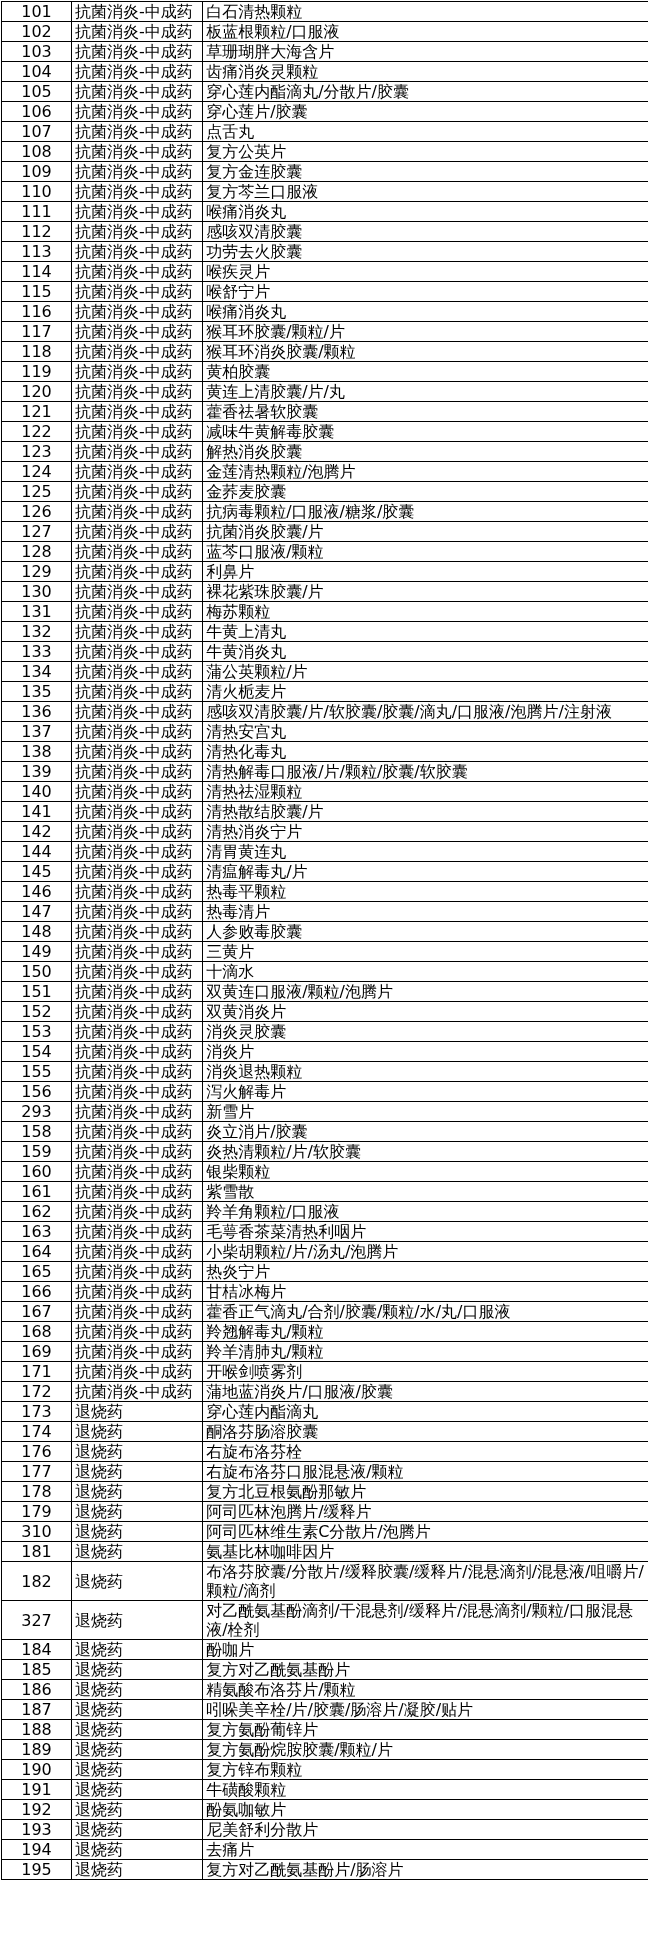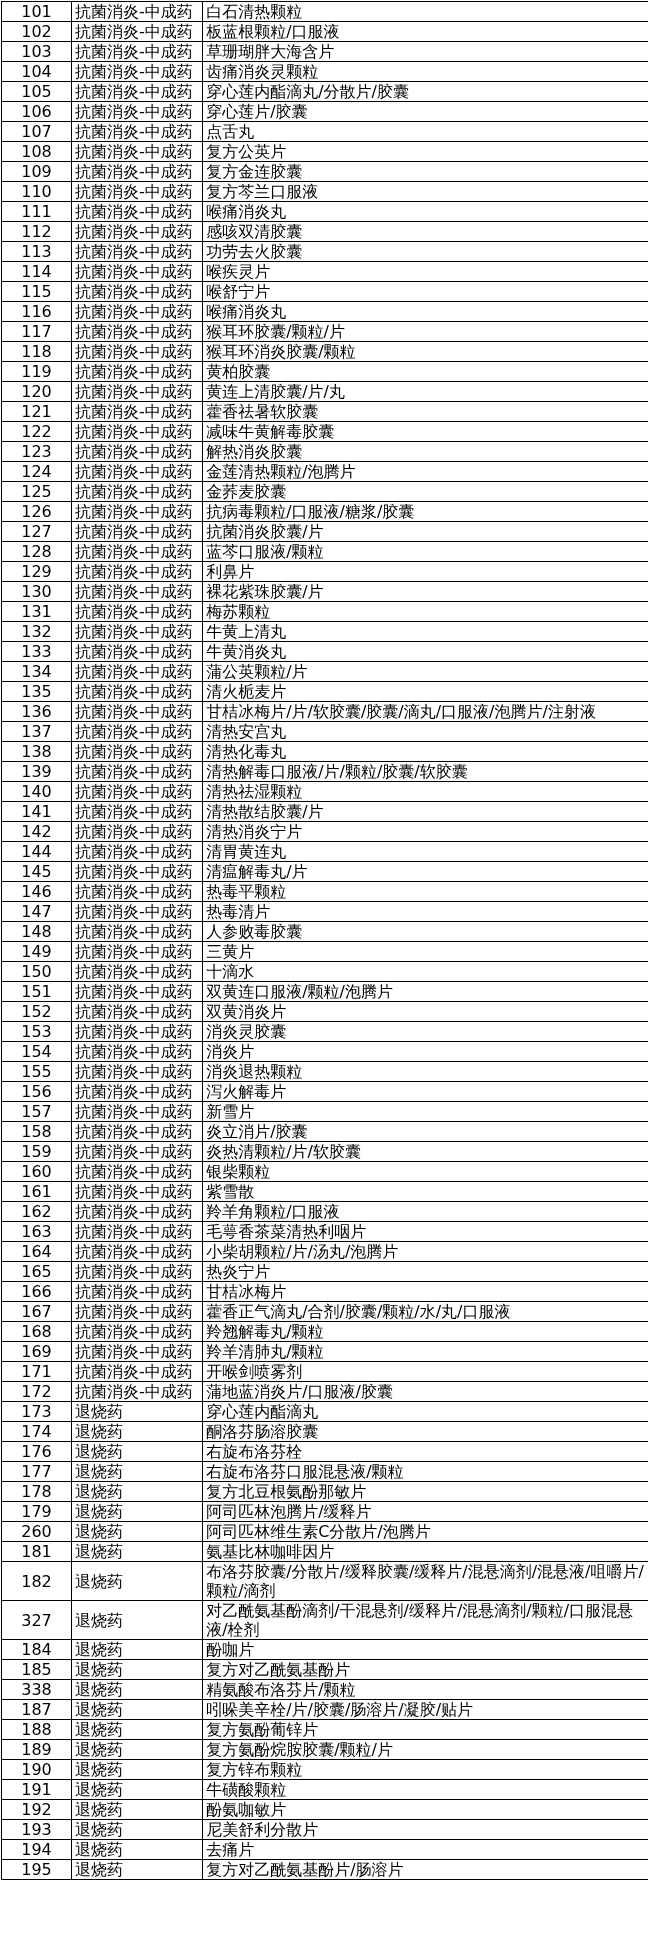--- a/index.html
+++ b/index.html
@@ -228,21 +228,21 @@
         <td class="name">蒲公英颗粒/片</td>
       </tr>
       <tr>
         <td class="idx">135</td>
         <td class="cat">抗菌消炎-中成药</td>
         <td class="name">清火栀麦片</td>
       </tr>
       <tr>
         <td class="idx">136</td>
         <td class="cat">抗菌消炎-中成药</td>
-        <td class="name">甘桔冰梅片/片/软胶囊/胶囊/滴丸/口服液/泡腾片/注射液</td>
+        <td class="name">感咳双清胶囊/片/软胶囊/胶囊/滴丸/口服液/泡腾片/注射液</td>
       </tr>
       <tr>
         <td class="idx">137</td>
         <td class="cat">抗菌消炎-中成药</td>
         <td class="name">清热安宫丸</td>
       </tr>
       <tr>
         <td class="idx">138</td>
         <td class="cat">抗菌消炎-中成药</td>
         <td class="name">清热化毒丸</td>
@@ -326,21 +326,21 @@
         <td class="idx">155</td>
         <td class="cat">抗菌消炎-中成药</td>
         <td class="name">消炎退热颗粒</td>
       </tr>
       <tr>
         <td class="idx">156</td>
         <td class="cat">抗菌消炎-中成药</td>
         <td class="name">泻火解毒片</td>
       </tr>
       <tr>
-        <td class="idx">157</td>
+        <td class="idx">293</td>
         <td class="cat">抗菌消炎-中成药</td>
         <td class="name">新雪片</td>
       </tr>
       <tr>
         <td class="idx">158</td>
         <td class="cat">抗菌消炎-中成药</td>
         <td class="name">炎立消片/胶囊</td>
       </tr>
       <tr>
         <td class="idx">159</td>
@@ -431,21 +431,21 @@
         <td class="idx">178</td>
         <td class="cat">退烧药</td>
         <td class="name">复方北豆根氨酚那敏片</td>
       </tr>
       <tr>
         <td class="idx">179</td>
         <td class="cat">退烧药</td>
         <td class="name">阿司匹林泡腾片/缓释片</td>
       </tr>
       <tr>
-        <td class="idx">260</td>
+        <td class="idx">310</td>
         <td class="cat">退烧药</td>
         <td class="name">阿司匹林维生素C分散片/泡腾片</td>
       </tr>
       <tr>
         <td class="idx">181</td>
         <td class="cat">退烧药</td>
         <td class="name">氨基比林咖啡因片</td>
       </tr>
       <tr>
         <td class="idx">182</td>
@@ -461,21 +461,21 @@
         <td class="idx">184</td>
         <td class="cat">退烧药</td>
         <td class="name">酚咖片</td>
       </tr>
       <tr>
         <td class="idx">185</td>
         <td class="cat">退烧药</td>
         <td class="name">复方对乙酰氨基酚片</td>
       </tr>
       <tr>
-        <td class="idx">338</td>
+        <td class="idx">186</td>
         <td class="cat">退烧药</td>
         <td class="name">精氨酸布洛芬片/颗粒</td>
       </tr>
       <tr>
         <td class="idx">187</td>
         <td class="cat">退烧药</td>
         <td class="name">吲哚美辛栓/片/胶囊/肠溶片/凝胶/贴片</td>
       </tr>
       <tr>
         <td class="idx">188</td>

